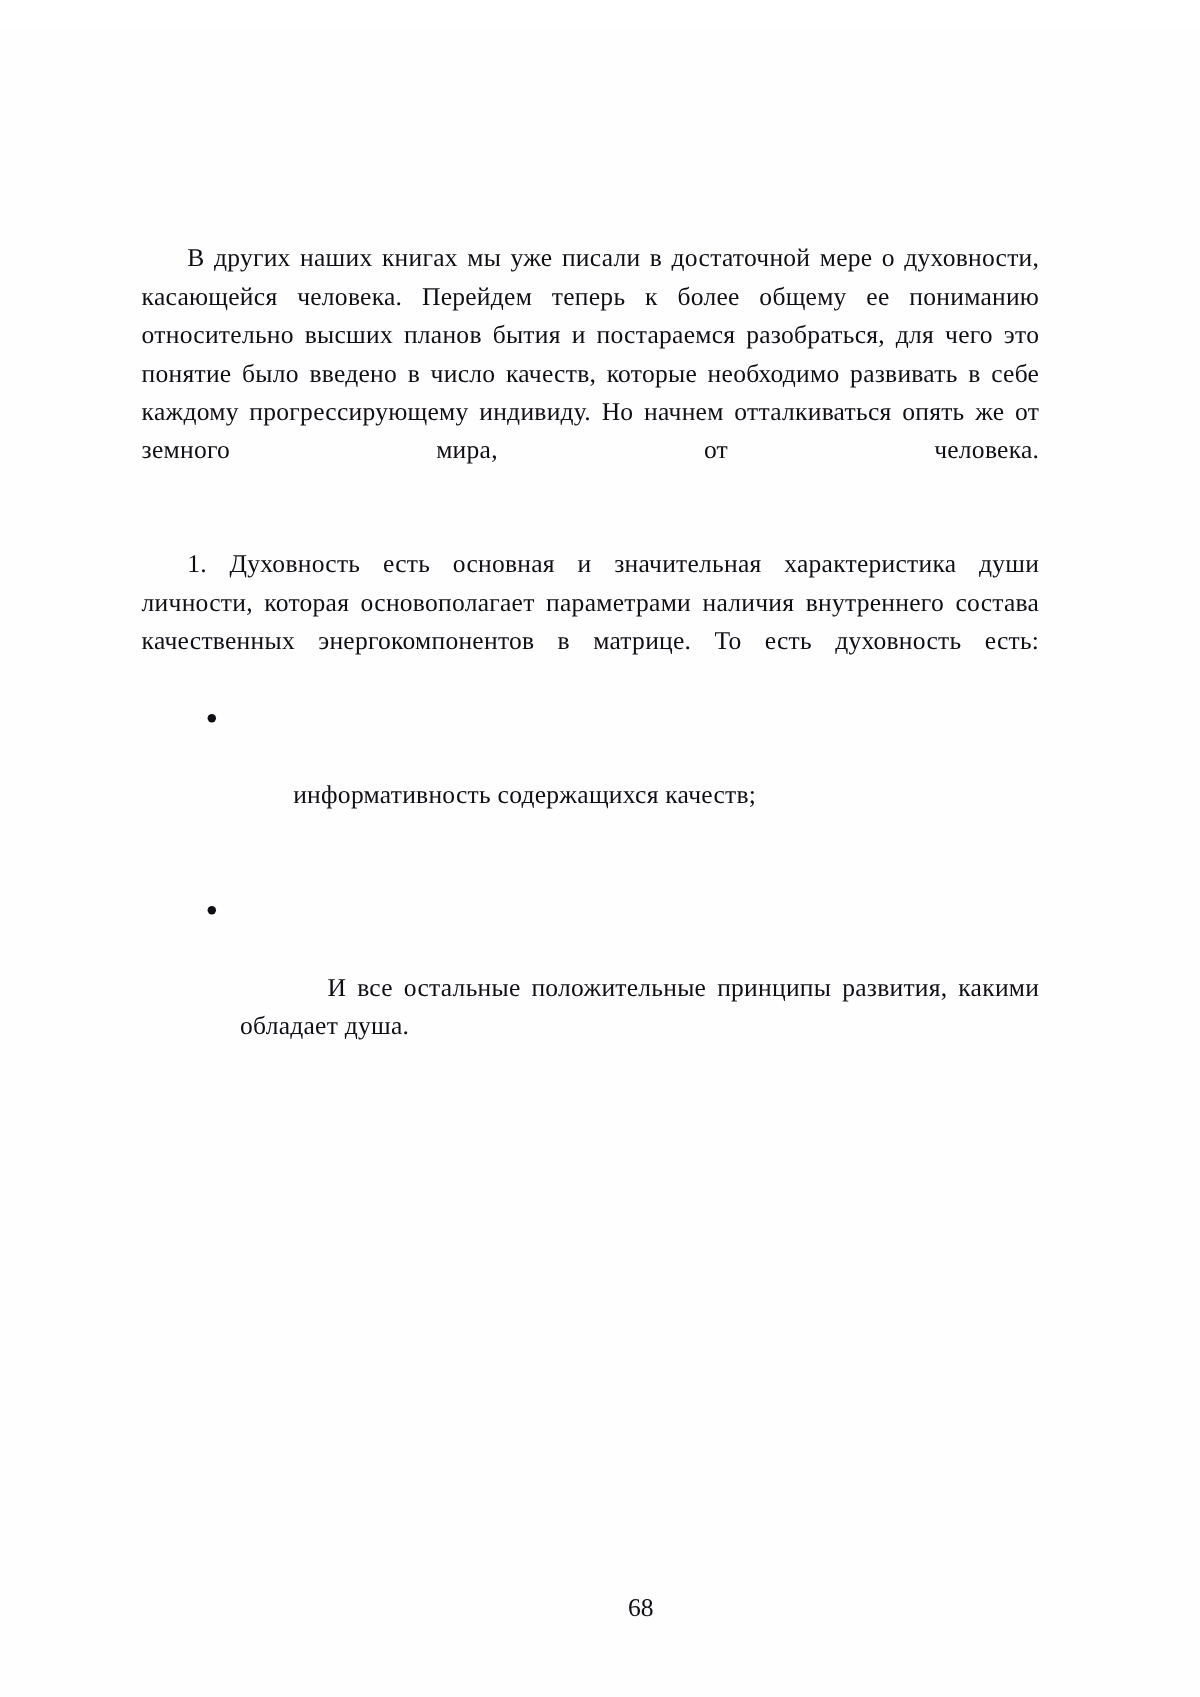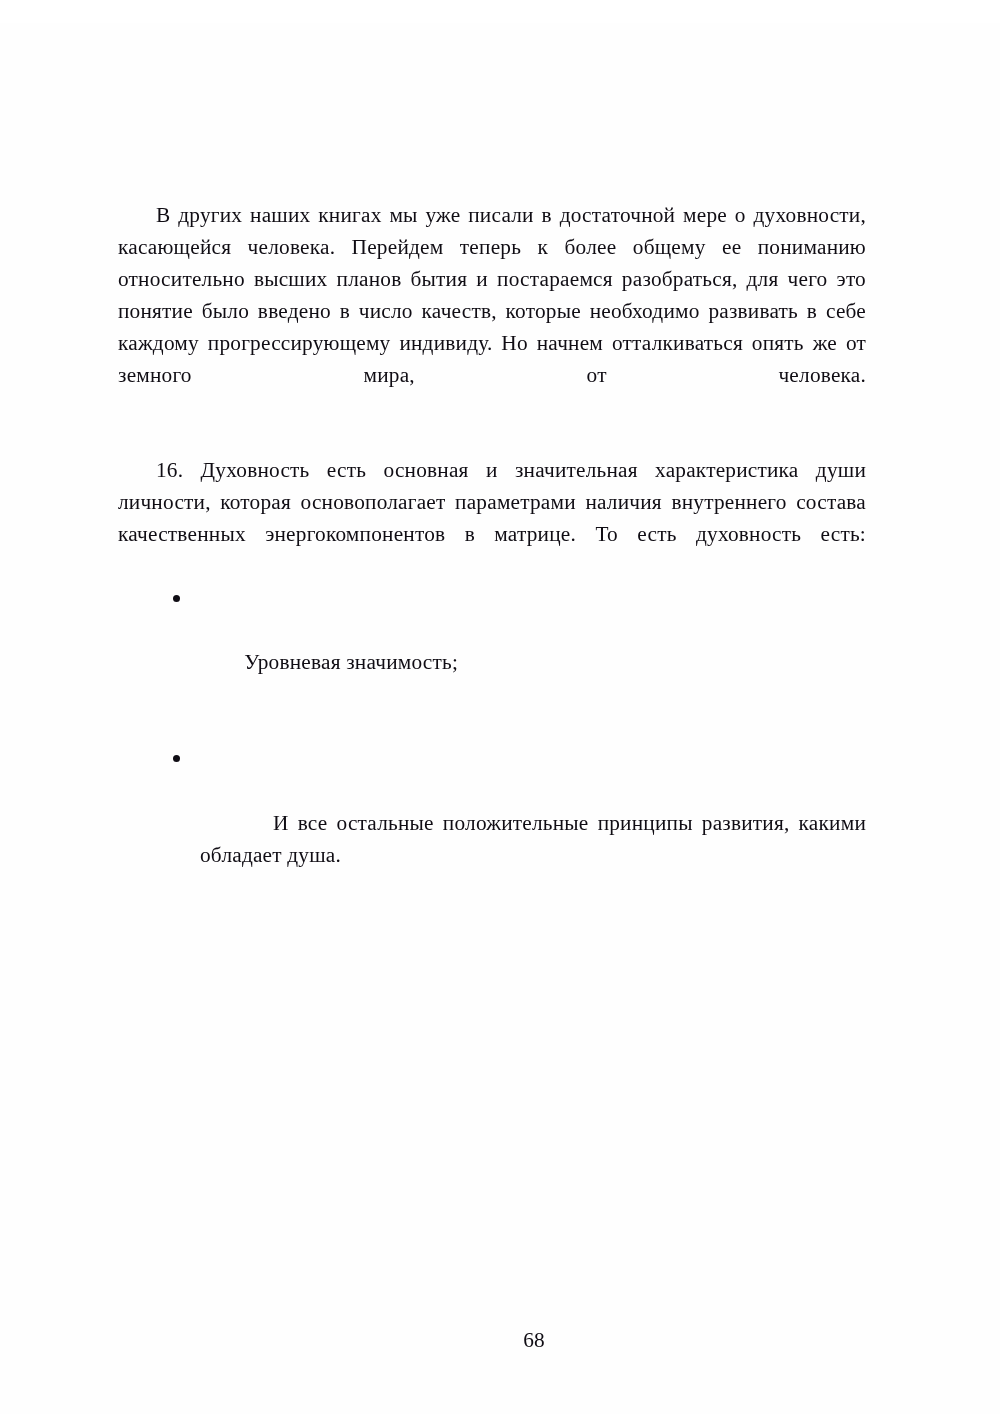--- a/index.html
+++ b/index.html
@@ -104,26 +104,26 @@
 </style>
 </head>
 <body>
 
 <div id="page">
 
   <div id="content">
 
     <p class="para indent">В других наших книгах мы уже писали в достаточной мере о духовности, касающейся человека. Перейдем теперь к более общему ее пониманию относительно высших планов бытия и постараемся разобраться, для чего это понятие было введено в число качеств, которые необходимо развивать в себе каждому прогрессирующему индивиду. Но начнем отталкиваться опять же от земного мира, от человека.</p>
 
-    <p class="para indent gap-before">16. Духовность есть основная и значительная характеристика души личности, которая основополагает параметрами наличия внутреннего состава качественных энергокомпонентов в матрице. То есть духовность есть:</p>
+    <p class="para indent gap-before">1. Духовность есть основная и значительная характеристика души личности, которая основополагает параметрами наличия внутреннего состава качественных энергокомпонентов в матрице. То есть духовность есть:</p>
 
     <ul class="bullets">
       <li>
         <span class="dot"></span>
-        <span>Уровневая значимость;</span>
+        <span>информативность содержащихся качеств;</span>
       </li>
       <li>
         <span class="dot"></span>
         <span>И все остальные положительные принципы развития, какими обладает душа.</span>
       </li>
     </ul>
 
   </div>
 
   <div id="page-number">68</div>

